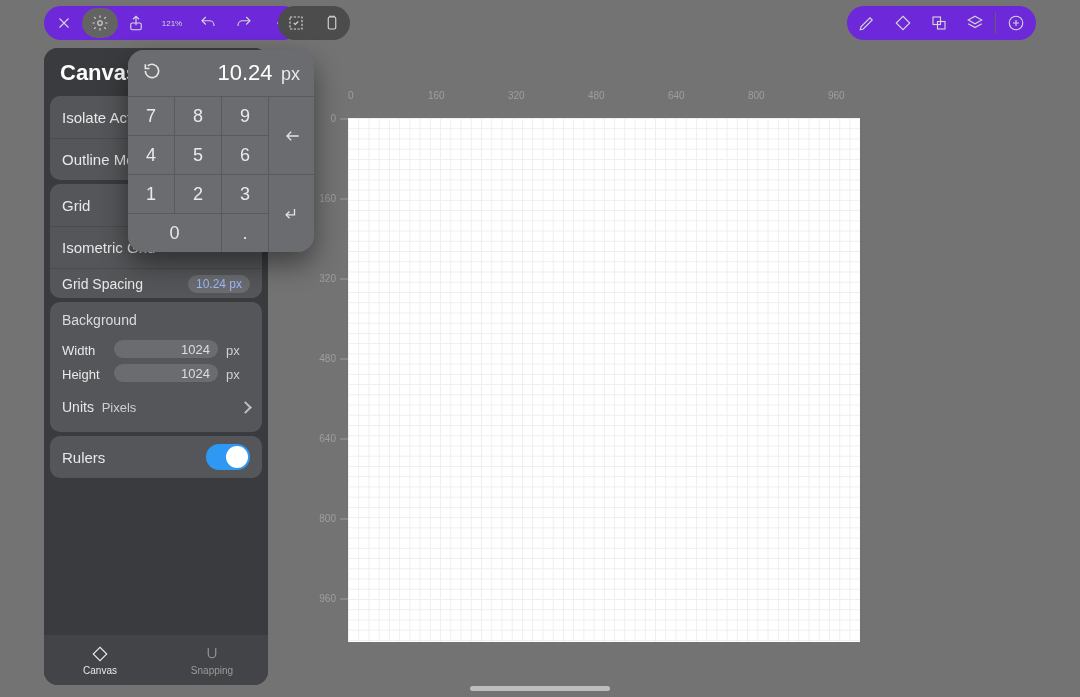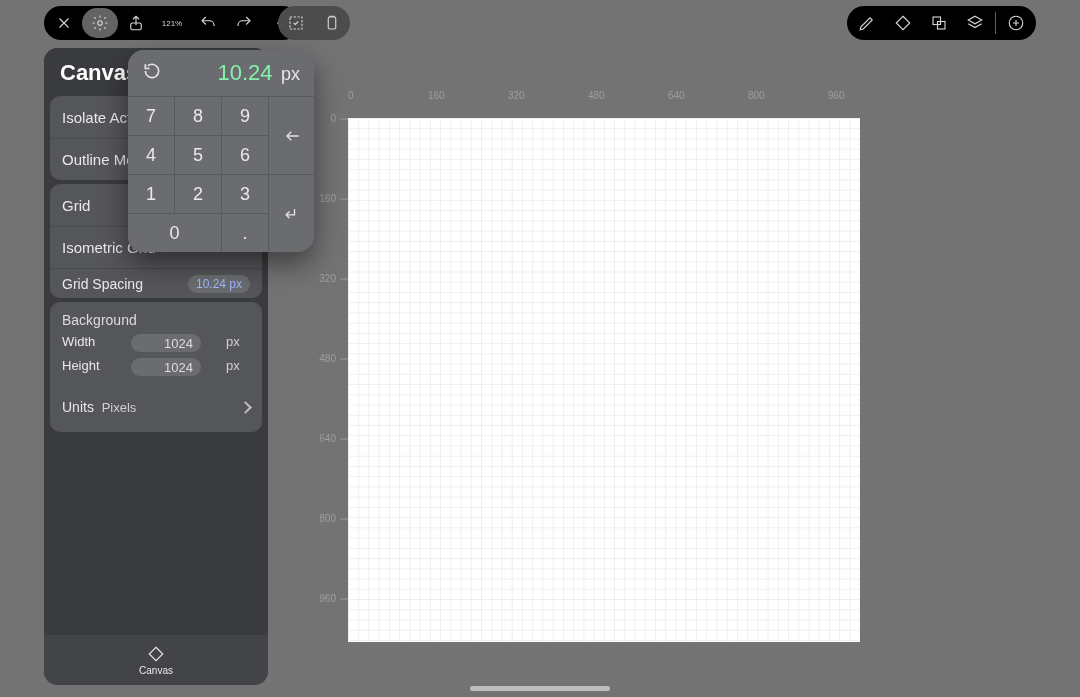--- a/index.html
+++ b/index.html
@@ -1,19 +1,19 @@
 <!DOCTYPE html>
 <html><head>
 <meta charset="utf-8">
 <style>
 html,body{margin:0;padding:0;width:1080px;height:697px;background:#737373;font-family:-apple-system,Helvetica,Arial,sans-serif;color:#e8e8e8;overflow:hidden;user-select:none}
 *{box-sizing:border-box}
 
 
-#topbar-left,#topbar-right{position:absolute;top:6px;height:34px;background:#000000;border-radius:17px;display:flex;align-items:center;padding:0 2px}
+#topbar-left,#topbar-right{position:absolute;top:6px;height:34px;background:#6d28d9;border-radius:17px;display:flex;align-items:center;padding:0 2px}
 #topbar-left{left:44px}
 #topbar-right{right:44px}
 .tb-btn{width:36px;height:30px;display:flex;align-items:center;justify-content:center;color:#d6d6d6;cursor:pointer}
 .tb-btn.sel{background:#636363;border-radius:15px}
 .tb-btn svg{width:18px;height:18px;stroke:#d6d6d6;fill:none;stroke-width:1.5}
 .sep{width:1px;height:22px;background:#616161;margin:0 2px}
 .tb-lbl{font-size:8px;color:#d6d6d6;width:36px;text-align:center}
 
 .tbmini{position:absolute;top:6px;height:34px;background:#4c4c4c;border-radius:17px;display:flex;align-items:center}
 
@@ -42,35 +42,35 @@
 
 
 .tgl{width:44px;height:26px;border-radius:13px;background:#3a3b3e;position:relative}
 .tgl .knob{width:22px;height:22px;border-radius:11px;background:#fff;position:absolute;top:2px;left:2px;transition:left .1s}
 .tgl.on{background:#2f98f3}
 .tgl.on .knob{left:20px}
 
 
 .dim{padding:10px 12px}
 .dim-title{font-size:14px;margin-bottom:6px;color:#dcdcdc}
-.dim-row{display:flex;align-items:flex-start;height:24px;font-size:13px;gap:25px}
+.dim-row{display:flex;align-items:flex-end;height:24px;font-size:13px;gap:8px}
 .dim-row .bar{flex:1;height:18px;border-radius:9px;background:#6b6c6f;position:relative;display:flex;align-items:center;justify-content:flex-end;padding-right:8px;color:#dcdcdc}
 .dim-row .unit{width:24px;color:#cfcfcf}
 
 
 #side-tabs{position:absolute;left:0;right:0;bottom:0;height:50px;background:#434447;display:flex}
 #side-tabs .tab{flex:1;display:flex;flex-direction:column;align-items:center;justify-content:center;gap:2px;font-size:10px;color:#9b9b9b}
 #side-tabs .tab.act{color:#e8e8e8}
 #side-tabs .tab svg{width:18px;height:18px;stroke:#9b9b9b;fill:none;stroke-width:1.5}
 #side-tabs .tab.act svg{stroke:#e8e8e8}
 
 
 #numpad{position:absolute;left:128px;top:50px;width:186px;background:#6b6c6f;border-radius:16px;box-shadow:0 12px 28px rgba(0,0,0,.45);overflow:hidden}
 #np-top{height:46px;display:flex;align-items:center;justify-content:space-between;padding:0 14px;background:#6b6c6f}
-#np-top .val{font-size:22px;color:#86efac}
+#np-top .val{font-size:22px;color:#ffffff}
 #np-top .unit{font-size:18px;color:#e8e8e8;margin-left:4px}
 #np-top .reset svg{width:20px;height:20px;stroke:#e5e5e5;fill:none;stroke-width:2}
 #np-grid{display:grid;grid-template-columns:repeat(3,46px) 46px;grid-template-rows:repeat(4,38px);gap:1px;background:#585a5d;border-top:1px solid #585a5d}
 .np{display:flex;align-items:center;justify-content:center;background:#6b6c6f;font-size:18px;color:#eaeaea;cursor:pointer}
 .np.op{background:#6b6c6f}
 .np.bksp{grid-column:4;grid-row:1 / span 2}
 .np.enter{grid-column:4;grid-row:3 / span 2}
 .np.zero{grid-column:1 / span 2}
 .np svg{width:20px;height:20px;stroke:#e5e5e5;fill:none;stroke-width:1.6}
 
@@ -234,28 +234,42 @@
         </span>
       <span class="unit">px</span>
     </div>
     <div class="row small" style="padding:0;margin-top:10px">
       <span>Units</span>&nbsp;&nbsp;<span class="val">Pixels</span>
       <span style="flex:1"></span>
       <span class="chev"></span>
     </div>
   </div>
 
+  <div class="blk">
+    <div class="row">
+      <span class="lbl">Rulers</span>
+      <span class="tgl on">
+          <span class="knob"></span>
+        </span>
+    </div>
+  </div>
 
 
   <div id="side-tabs">
     <div class="tab act">
       <svg viewBox="0 0 24 24">
           <path d="M12 3l9 9-9 9-9-9z"></path>
         </svg>
       <span>Canvas</span>
+    </div>
+    <div class="tab">
+      <svg viewBox="0 0 24 24">
+          <path d="M7 4v8a5 5 0 0 0 10 0V4"></path>
+        </svg>
+      <span>Snapping</span>
     </div>
   </div>
 </div>
 
 <div id="numpad">
   <div id="np-top">
     <span class="reset"><svg viewBox="0 0 24 24">
           <path d="M4 12a8 8 0 1 0 3-6.3"></path>
           <path d="M4 4v5h5"></path>
         </svg></span>

